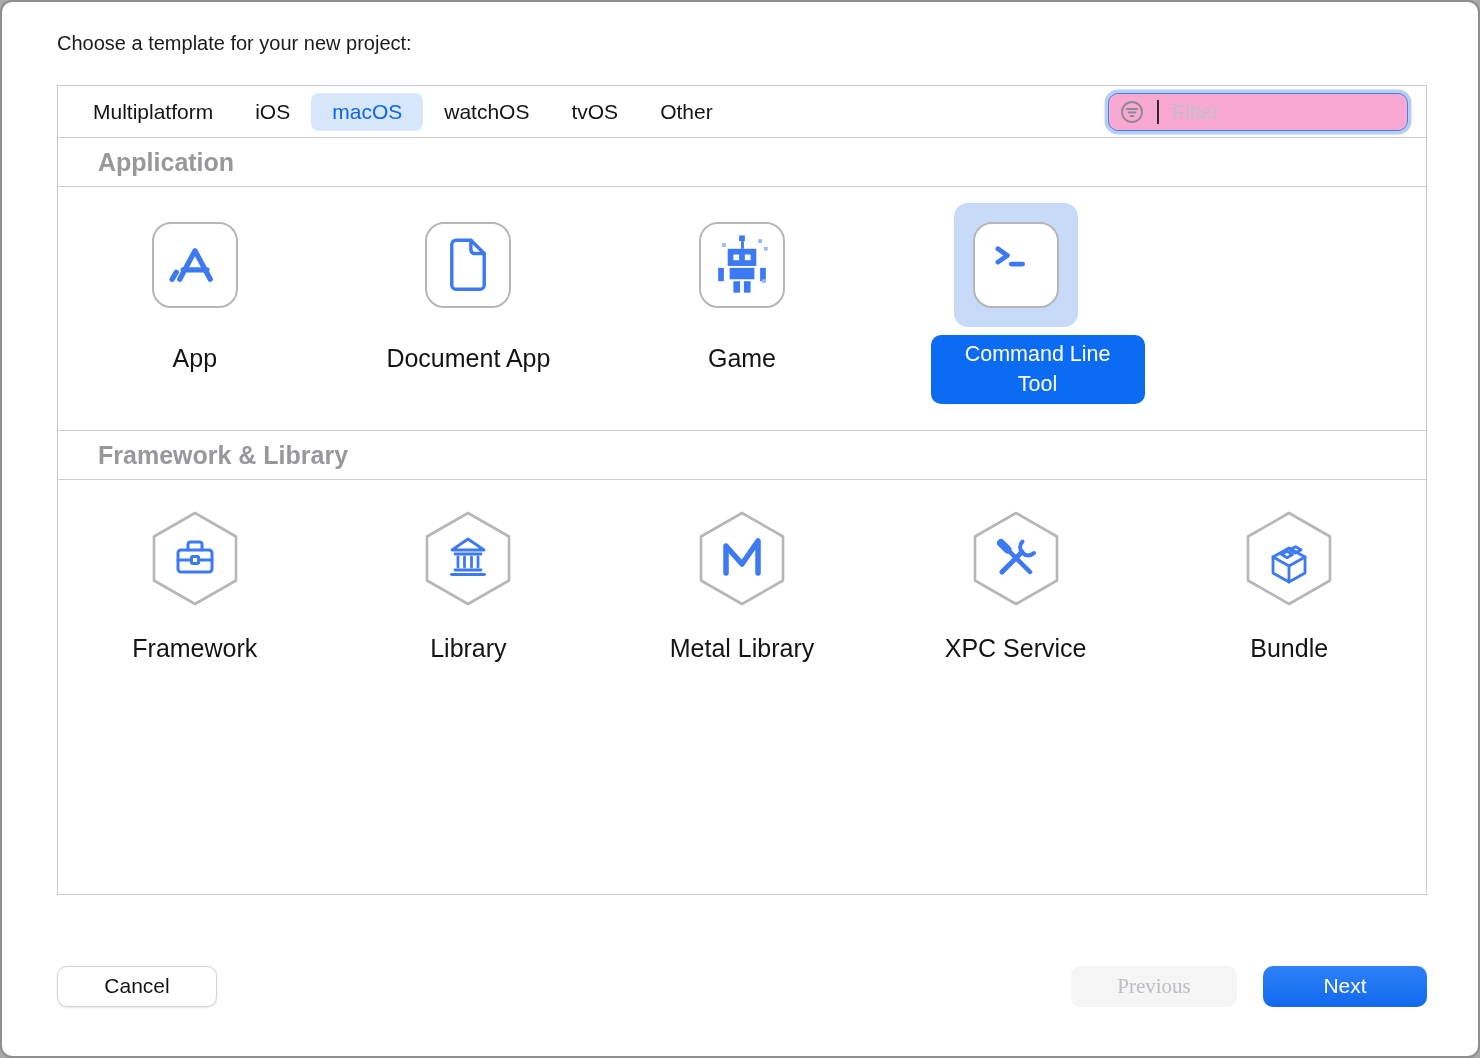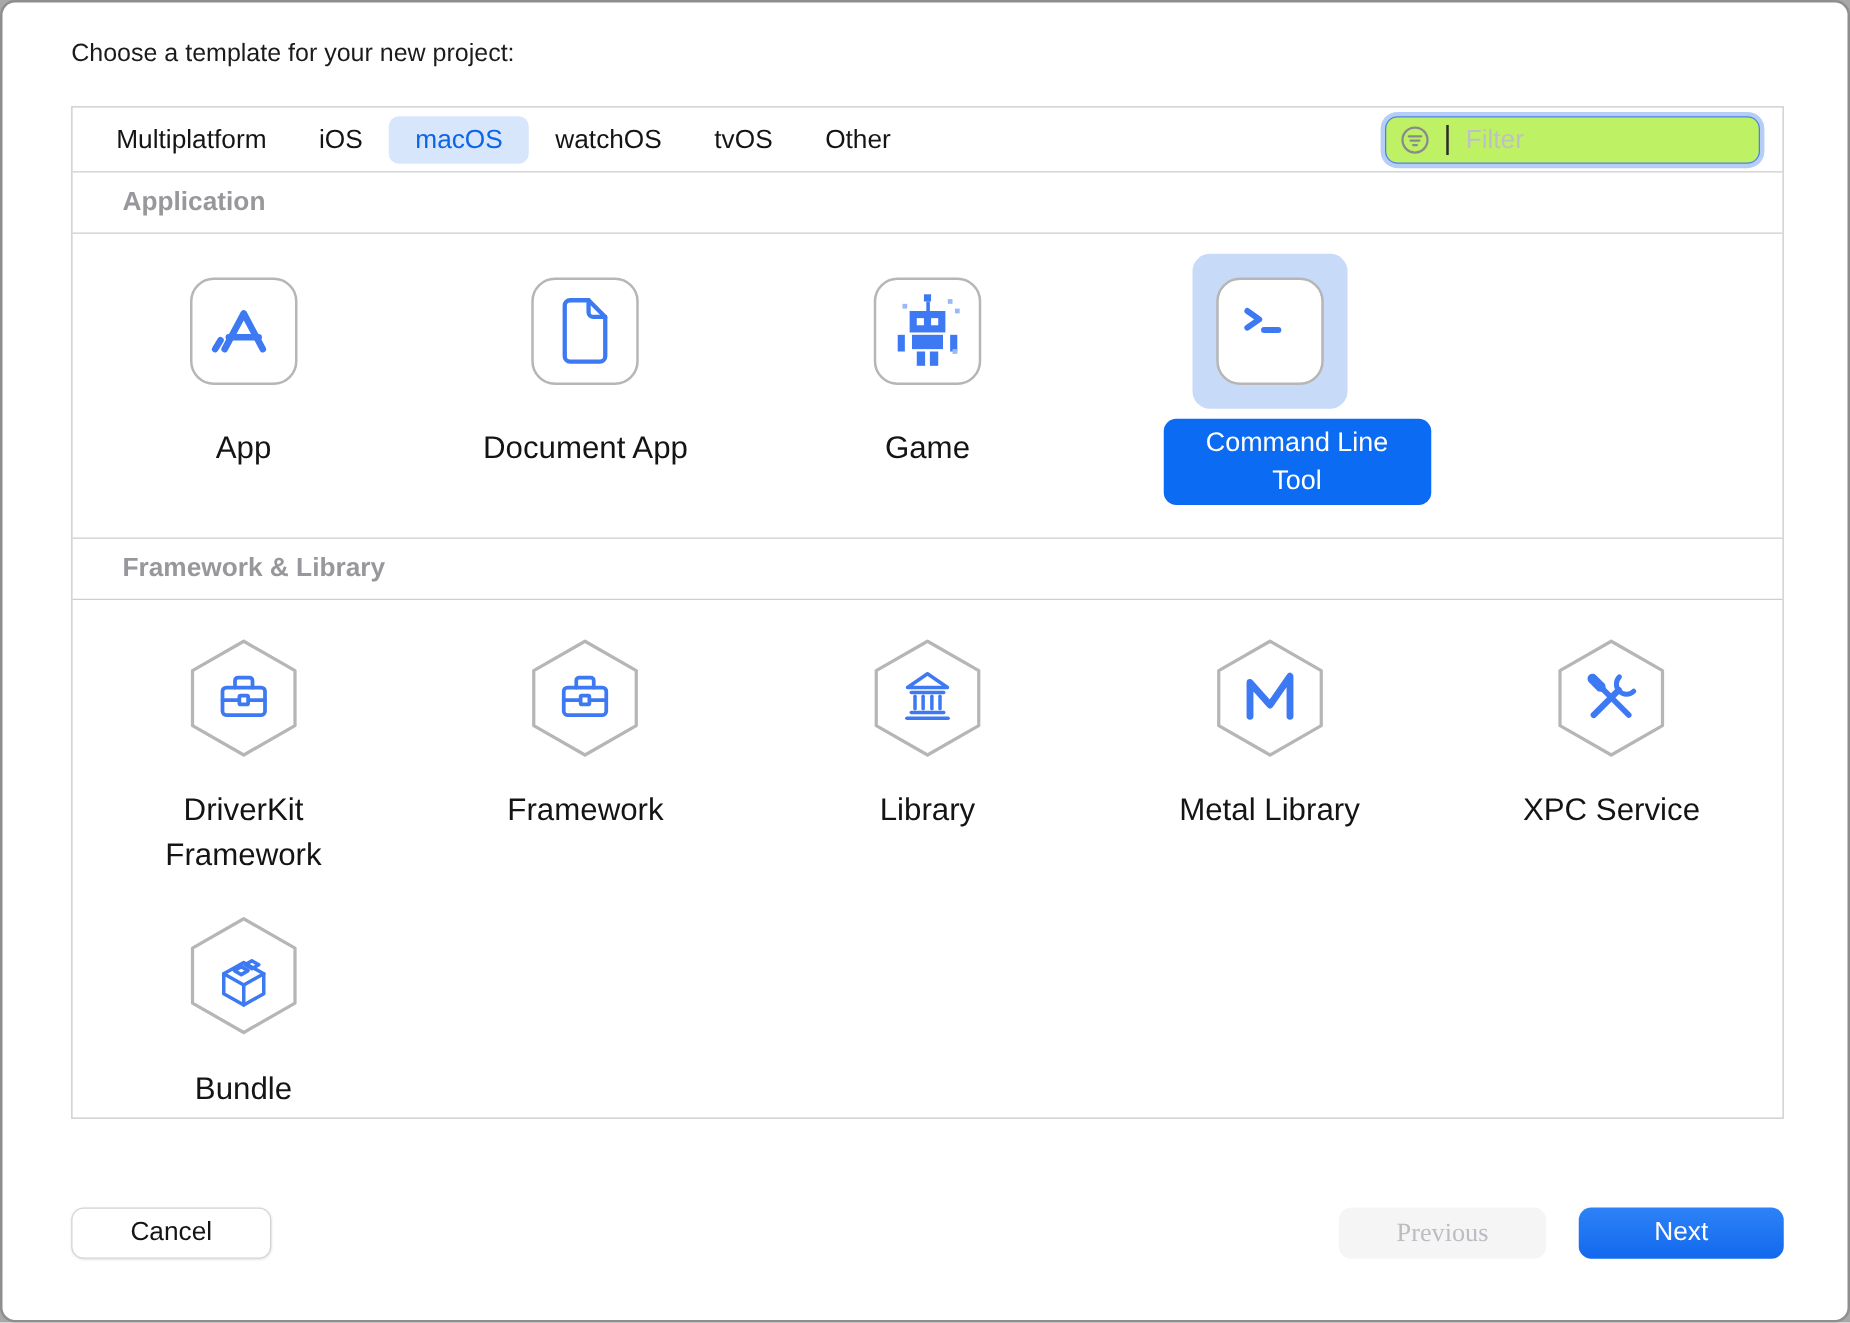--- a/index.html
+++ b/index.html
@@ -27,34 +27,34 @@
     height:52px;flex:0 0 52px;display:flex;align-items:center;
     border-bottom:1px solid #cdcdd2;padding:0 18px 0 14px;box-sizing:border-box;
   }
   .tab{
     padding:7px 21px;font-size:21px;color:#141414;border-radius:8px;
     white-space:nowrap;cursor:default;
   }
   .tab.selected{background:#d7e6fb;color:#0d65e8;font-weight:500;}
   .filter-field{
     margin-left:auto;width:300px;height:38px;box-sizing:border-box;
-    border:1.5px solid #4a83dd;border-radius:10px;background:#bef264;
+    border:1.5px solid #4a83dd;border-radius:10px;background:#f9a8d4;
     box-shadow:0 0 0 3.5px rgba(70,130,235,0.40);
     display:flex;align-items:center;padding:0 10px;gap:12px;
   }
   .filter-field input{
     flex:1;border:none;outline:none;font-size:21px;min-width:0;
     font-family:"Liberation Sans", sans-serif;color:#1b1b1d;background:transparent;
   }
   .filter-field input::placeholder{color:#bfbfc6;}
   .caret-bar{width:1.5px;height:24px;background:#2b2b2b;flex:0 0 auto;}
   
   .section-header{
     height:49px;flex:0 0 49px;display:flex;align-items:center;
-    padding-left:40px;font-size:21px;font-weight:700;color:#97979c;
+    padding-left:40px;font-size:25px;font-weight:700;color:#97979c;
     border-bottom:1px solid #cdcdd2;box-sizing:border-box;text-align:center;
   }
   
   .grid{
     display:grid;grid-template-columns:repeat(5,1fr);
     align-content:start;
   }
   .app-grid{height:244px;flex:0 0 244px;border-bottom:1px solid #cdcdd2;box-sizing:border-box;}
   .fw-grid{flex:1 1 auto;}
   .tpl{
@@ -214,34 +214,20 @@
         <div class="tpl-label sel-pill">Command Line Tool</div>
       </div>
 
       <div class="tpl"></div>
     </div>
 
     <div class="section-header">Framework &amp; Library</div>
 
     <div class="grid fw-grid">
 
-      <div class="tpl">
-        <div class="icon-wrap">
-          <svg width="88" height="97" viewBox="0 0 88 97">
-            <polygon points="44,3 85,26.5 85,70.5 44,94 3,70.5 3,26.5" fill="#fff" stroke="#b6b6b6" stroke-width="2.6" stroke-linejoin="round"></polygon>
-            <g fill="none" stroke="#3d79f2" stroke-width="3" stroke-linecap="round" stroke-linejoin="round">
-              <rect x="27" y="40" width="34" height="22" rx="3"></rect>
-              <path d="M37 40 V34.5 a2.5 2.5 0 0 1 2.5 -2.5 h9 a2.5 2.5 0 0 1 2.5 2.5 V40"></path>
-              <path d="M27 50 H61"></path>
-              <rect x="40.5" y="46.5" width="7" height="7" rx="1" fill="#fff"></rect>
-            </g>
-          </svg>
-        </div>
-        <div class="tpl-label two-line">DriverKit Framework</div>
-      </div>
 
       <div class="tpl">
         <div class="icon-wrap">
           <svg width="88" height="97" viewBox="0 0 88 97">
             <polygon points="44,3 85,26.5 85,70.5 44,94 3,70.5 3,26.5" fill="#fff" stroke="#b6b6b6" stroke-width="2.6" stroke-linejoin="round"></polygon>
             <g fill="none" stroke="#3d79f2" stroke-width="3" stroke-linecap="round" stroke-linejoin="round">
               <rect x="27" y="40" width="34" height="22" rx="3"></rect>
               <path d="M37 40 V34.5 a2.5 2.5 0 0 1 2.5 -2.5 h9 a2.5 2.5 0 0 1 2.5 2.5 V40"></path>
               <path d="M27 50 H61"></path>
               <rect x="40.5" y="46.5" width="7" height="7" rx="1" fill="#fff"></rect>

